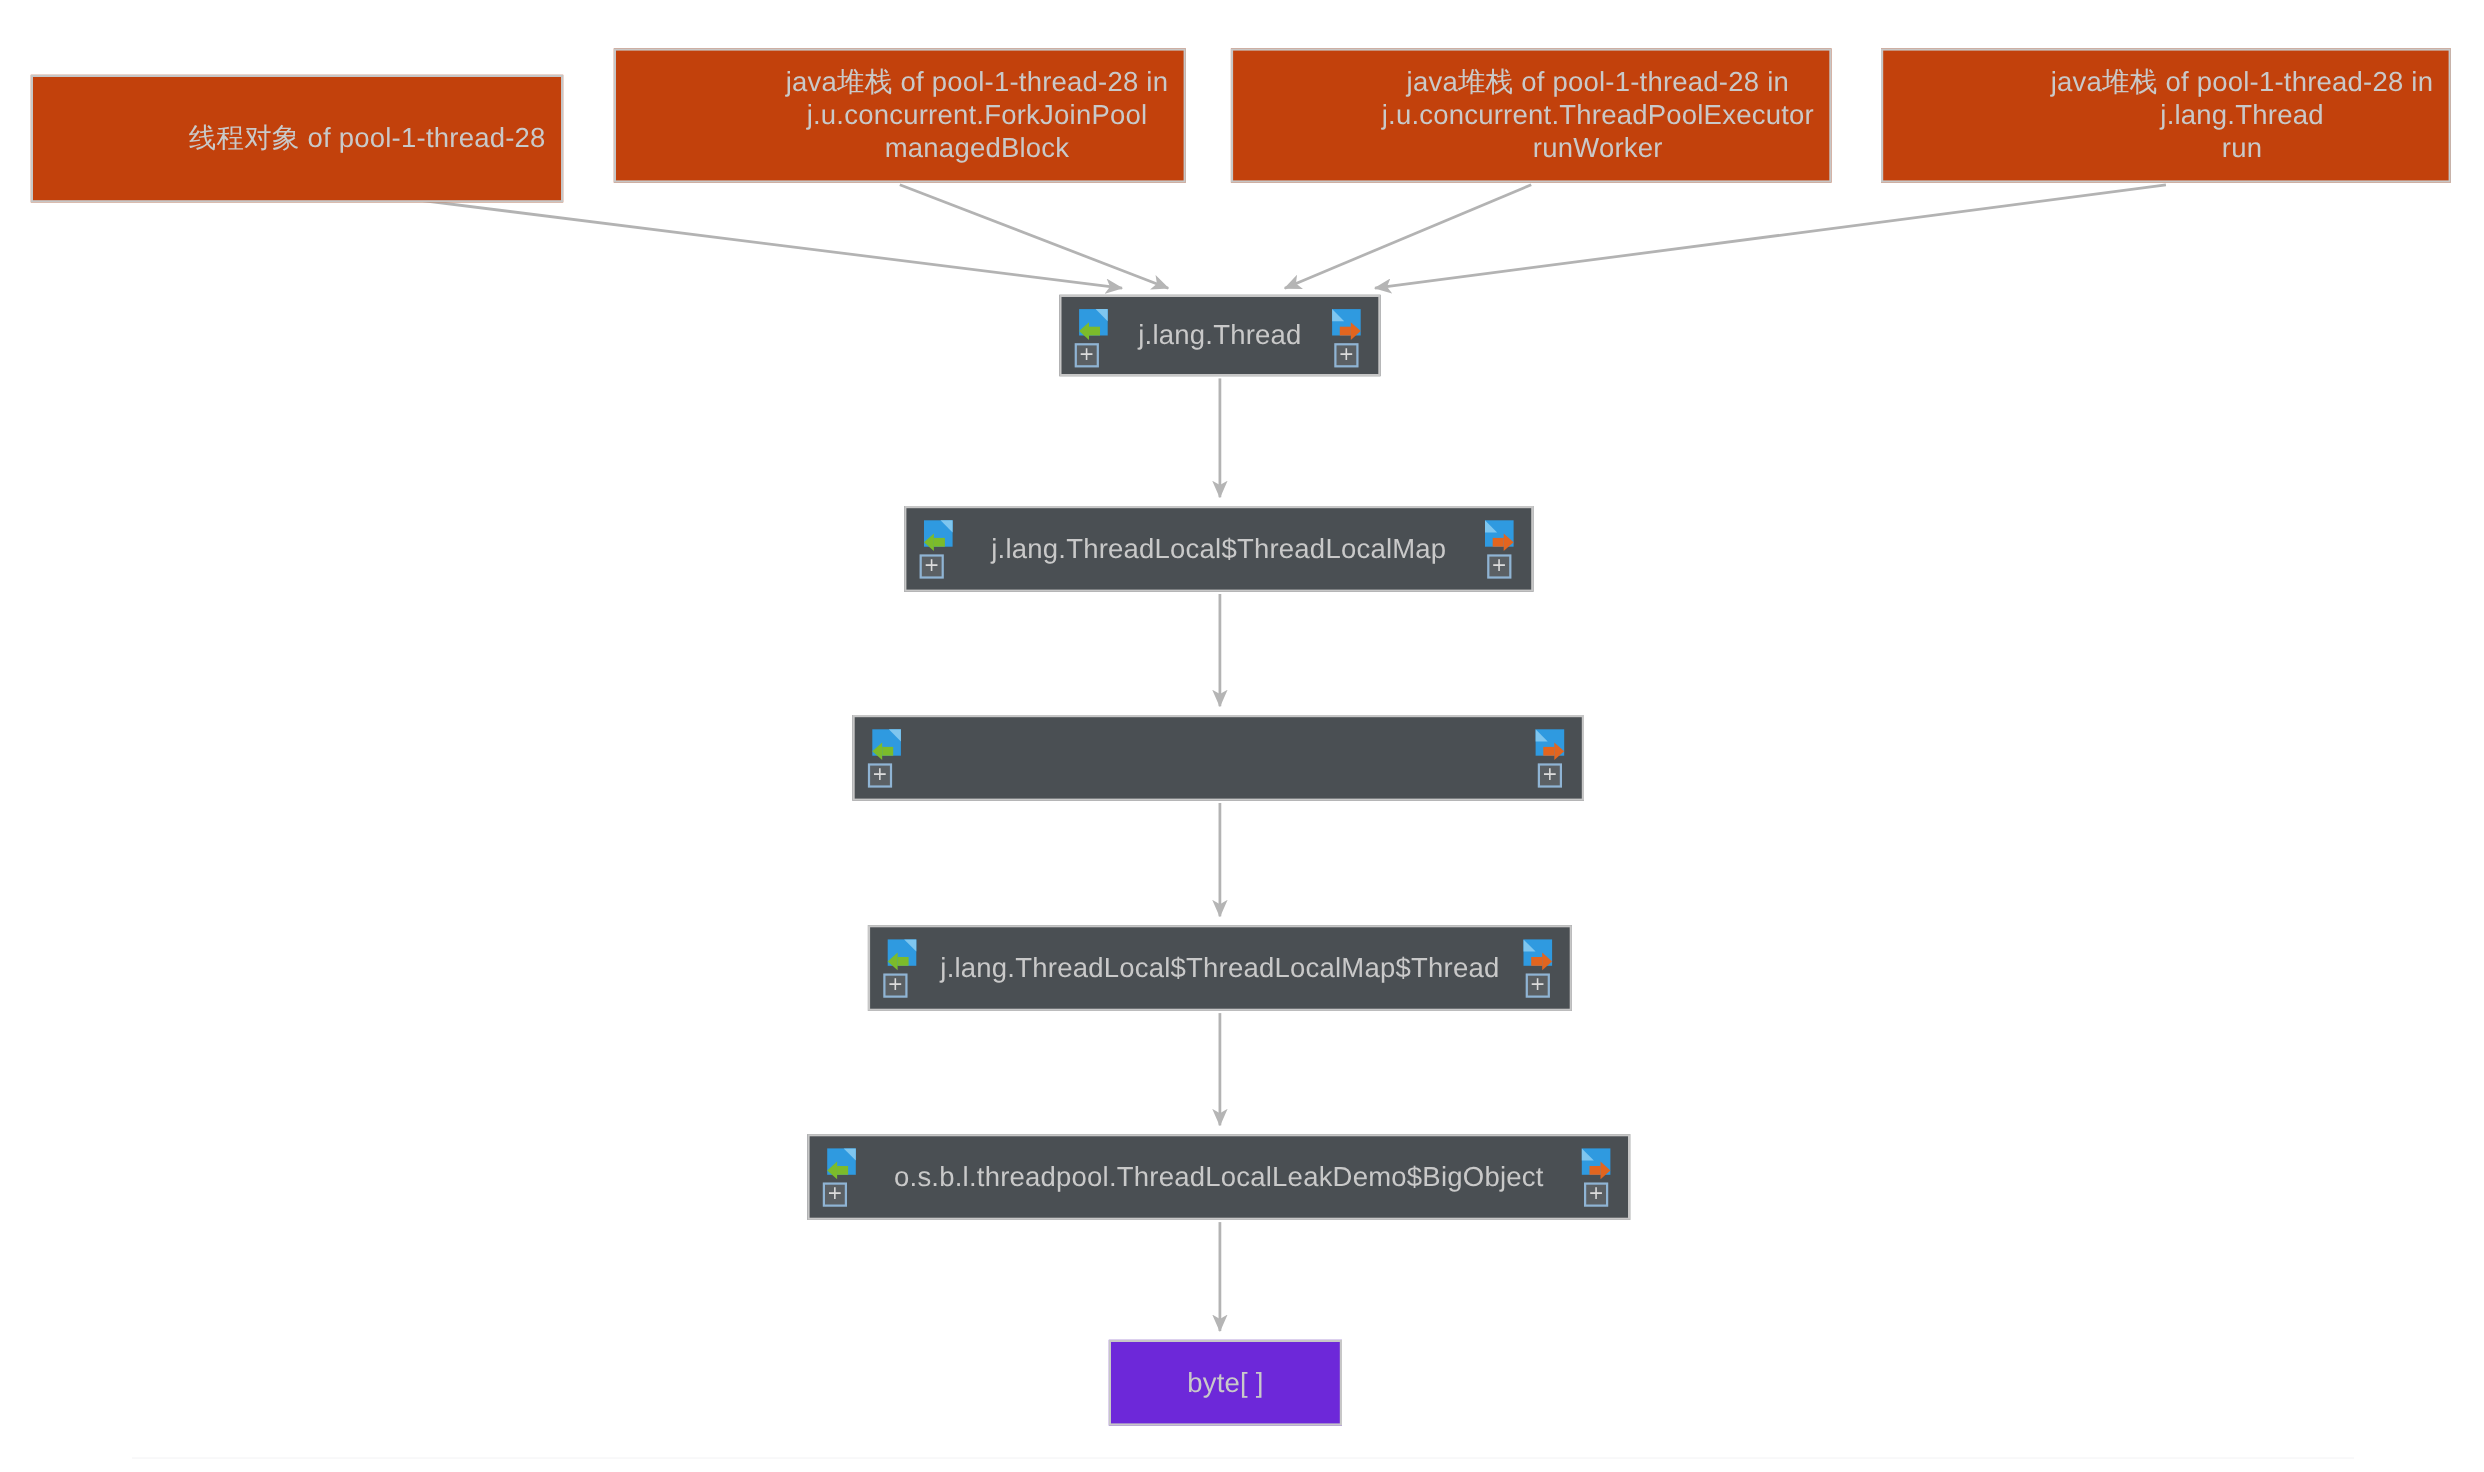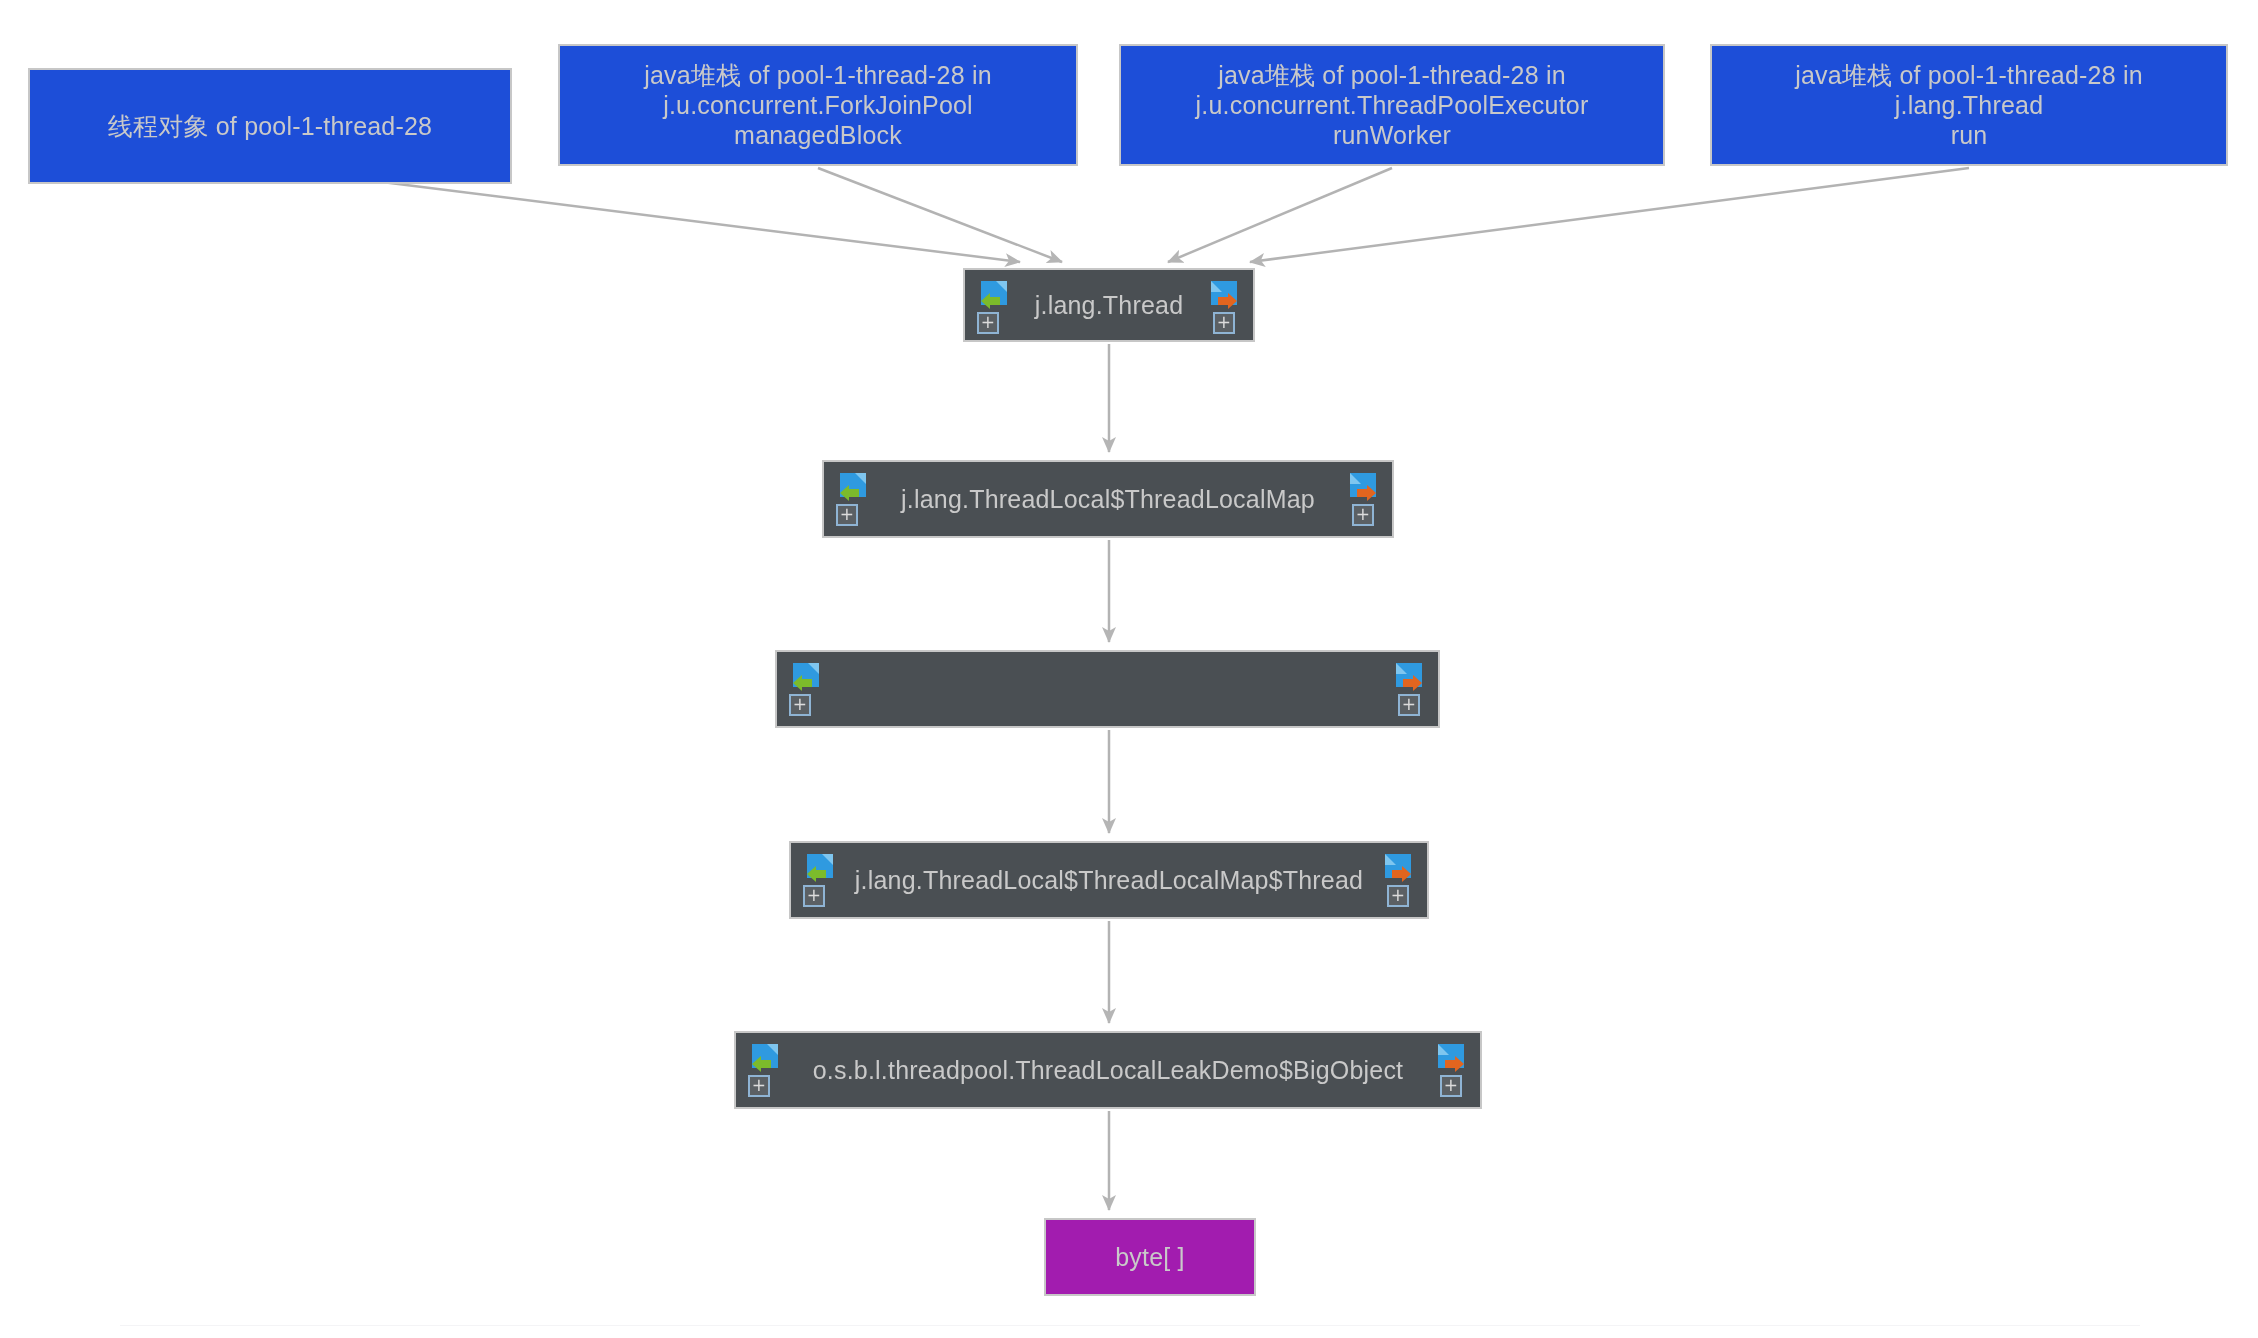--- a/index.html
+++ b/index.html
@@ -36,40 +36,40 @@
     text-align: center;
     color: #c9c9c9;
     font-size: 25px;
     line-height: 30px;
     letter-spacing: 0.2px;
     z-index: 5;
   }
 
   
   .node.root {
-    background: #1d4ed8;
-    padding: 6px 30px;
+    background: #c2410c;
+    padding: 6px 14px;
+    justify-content: flex-end;
   }
   .node.root .label {
     white-space: pre-line;
   }
 
   
   .node.obj {
     background: #4a4f53;
   }
   .node.obj .label {
     padding: 0 58px;
     white-space: nowrap;
   }
 
   
   .node.leaf {
-    background: #a21caf;
-    margin-left: 36px;
+    background: #6d28d9;
   }
 
   
   .icon-group {
     position: absolute;
     width: 34px;
     height: 56px;
   }
   .icon-group.left  { left: 10px;  top: 11px; }
   .icon-group.right { right: 10px; top: 11px; }

